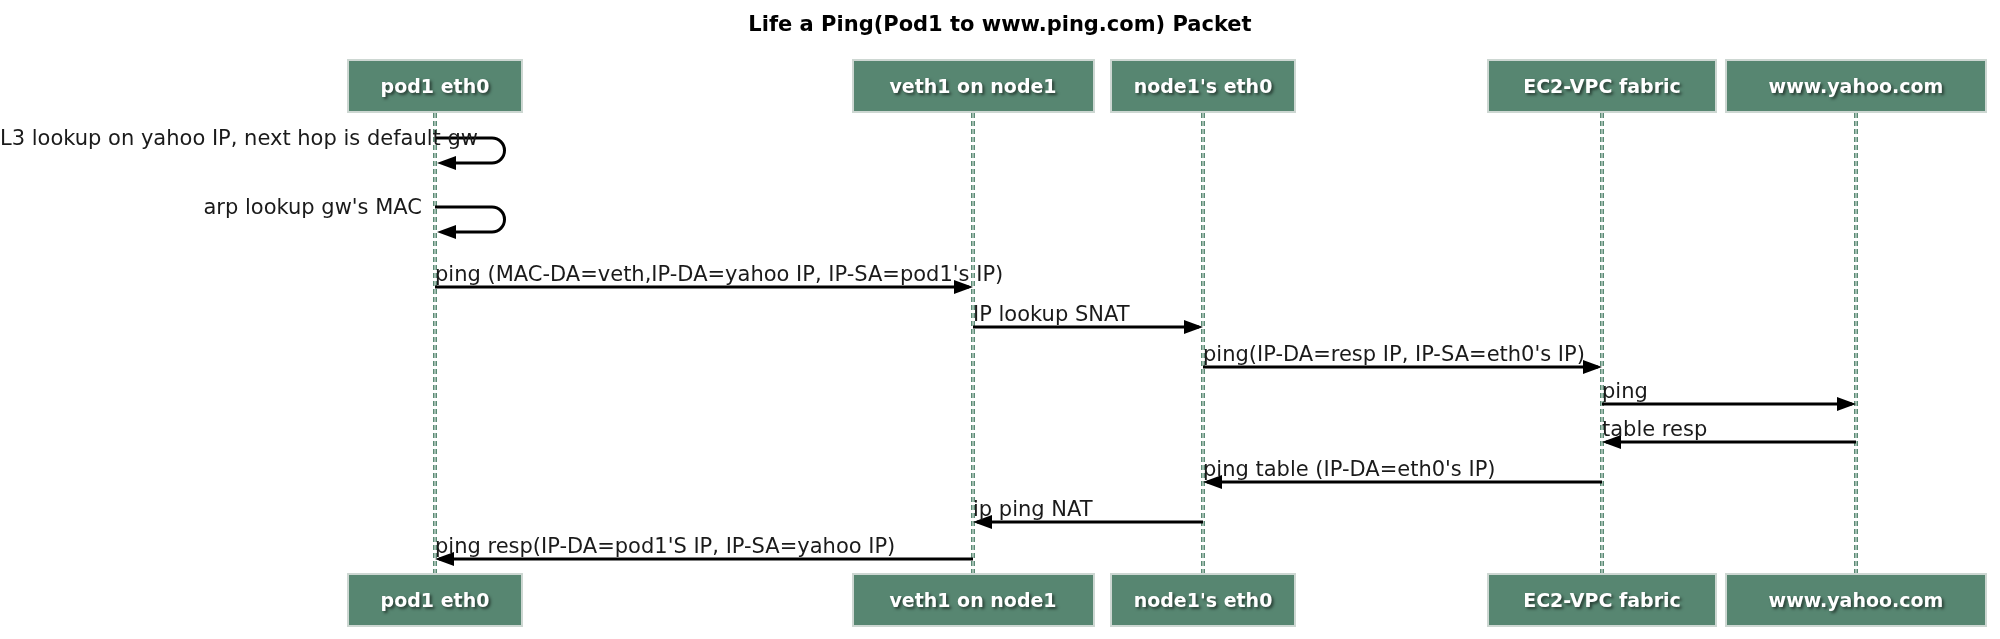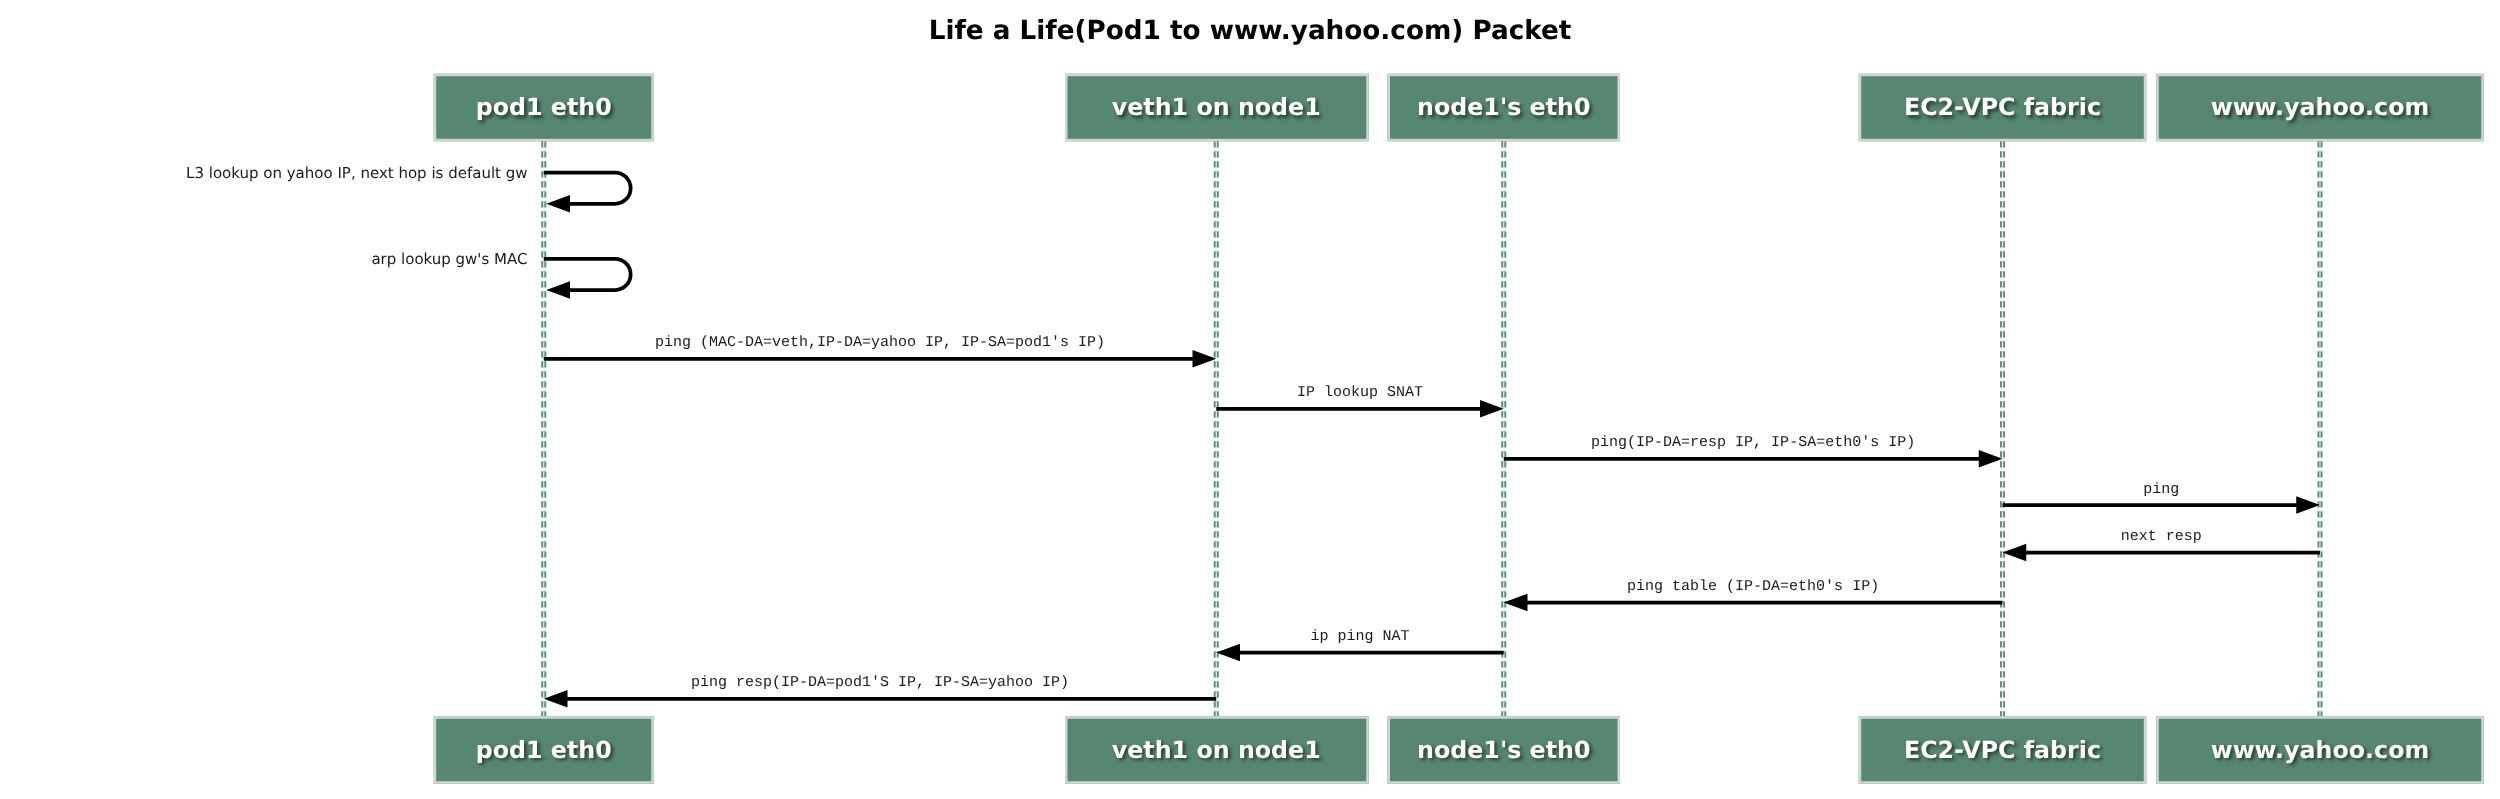--- a/index.html
+++ b/index.html
@@ -44,33 +44,33 @@
     display: flex;
     align-items: center;
     justify-content: center;
     text-shadow: 2px 2px 3px rgba(0,0,0,0.55);
     white-space: nowrap;
   }
   .msg-label {
     position: absolute;
     height: 20px;
     line-height: 20px;
-    font-size: 12px;
+    font-size: 21px;
     color: var(--label-text);
     white-space: nowrap;
     overflow: visible;
   }
-  .msg-label.center { text-align: center; font-family: Liberation Mono, monospace; }
+  .msg-label.center { text-align: left; }
   .msg-label.right  { text-align: right; }
 </style>
 </head>
 <body>
 
 <div id="canvas" style="--box-fill: #578671; --box-border: #CDD7D2; --box-text: #FFFFFF; --label-text: #1A1A1A; background: rgb(255, 255, 255);">
-  <div id="title">Life a Life(Pod1 to www.yahoo.com) Packet</div>
+  <div id="title">Life a Ping(Pod1 to www.ping.com) Packet</div>
   <svg id="svg-layer" xmlns="http://www.w3.org/2000/svg">
       <line x1="435" y1="113" x2="435" y2="573" stroke="#5A8A74" stroke-width="4" stroke-dasharray="5,3"></line>
       <line x1="435" y1="113" x2="435" y2="573" stroke="#E8F0EC" stroke-width="1" stroke-dasharray="5,3"></line>
       <line x1="973" y1="113" x2="973" y2="573" stroke="#5A8A74" stroke-width="4" stroke-dasharray="5,3"></line>
       <line x1="973" y1="113" x2="973" y2="573" stroke="#E8F0EC" stroke-width="1" stroke-dasharray="5,3"></line>
       <line x1="1203" y1="113" x2="1203" y2="573" stroke="#5A8A74" stroke-width="4" stroke-dasharray="5,3"></line>
       <line x1="1203" y1="113" x2="1203" y2="573" stroke="#E8F0EC" stroke-width="1" stroke-dasharray="5,3"></line>
       <line x1="1602" y1="113" x2="1602" y2="573" stroke="#5A8A74" stroke-width="4" stroke-dasharray="5,3"></line>
       <line x1="1602" y1="113" x2="1602" y2="573" stroke="#E8F0EC" stroke-width="1" stroke-dasharray="5,3"></line>
       <line x1="1856" y1="113" x2="1856" y2="573" stroke="#5A8A74" stroke-width="4" stroke-dasharray="5,3"></line>
@@ -106,18 +106,18 @@
       <div class="actor-box" style="left: 1487px; top: 59px; width: 230px; height: 54px;">EC2-VPC fabric</div>
       <div class="actor-box" style="left: 1487px; top: 573px; width: 230px; height: 54px;">EC2-VPC fabric</div>
       <div class="actor-box" style="left: 1725px; top: 59px; width: 262px; height: 54px;">www.yahoo.com</div>
       <div class="actor-box" style="left: 1725px; top: 573px; width: 262px; height: 54px;">www.yahoo.com</div>
       <div class="msg-label right" style="left: 0px; width: 422px; top: 128px;">L3 lookup on yahoo IP, next hop is default gw</div>
       <div class="msg-label right" style="left: 0px; width: 422px; top: 197px;">arp lookup gw's MAC</div>
       <div class="msg-label center" style="left: 435px; width: 538px; top: 264px;">ping (MAC-DA=veth,IP-DA=yahoo IP, IP-SA=pod1's IP)</div>
       <div class="msg-label center" style="left: 973px; width: 230px; top: 304px;">IP lookup SNAT</div>
       <div class="msg-label center" style="left: 1203px; width: 399px; top: 344px;">ping(IP-DA=resp IP, IP-SA=eth0's IP)</div>
       <div class="msg-label center" style="left: 1602px; width: 254px; top: 381px;">ping</div>
-      <div class="msg-label center" style="left: 1602px; width: 254px; top: 419px;">next resp</div>
+      <div class="msg-label center" style="left: 1602px; width: 254px; top: 419px;">table resp</div>
       <div class="msg-label center" style="left: 1203px; width: 399px; top: 459px;">ping table (IP-DA=eth0's IP)</div>
       <div class="msg-label center" style="left: 973px; width: 230px; top: 499px;">ip ping NAT</div>
       <div class="msg-label center" style="left: 435px; width: 538px; top: 536px;">ping resp(IP-DA=pod1'S IP, IP-SA=yahoo IP)</div>
     </div>
 </div>
 
 </body></html>

